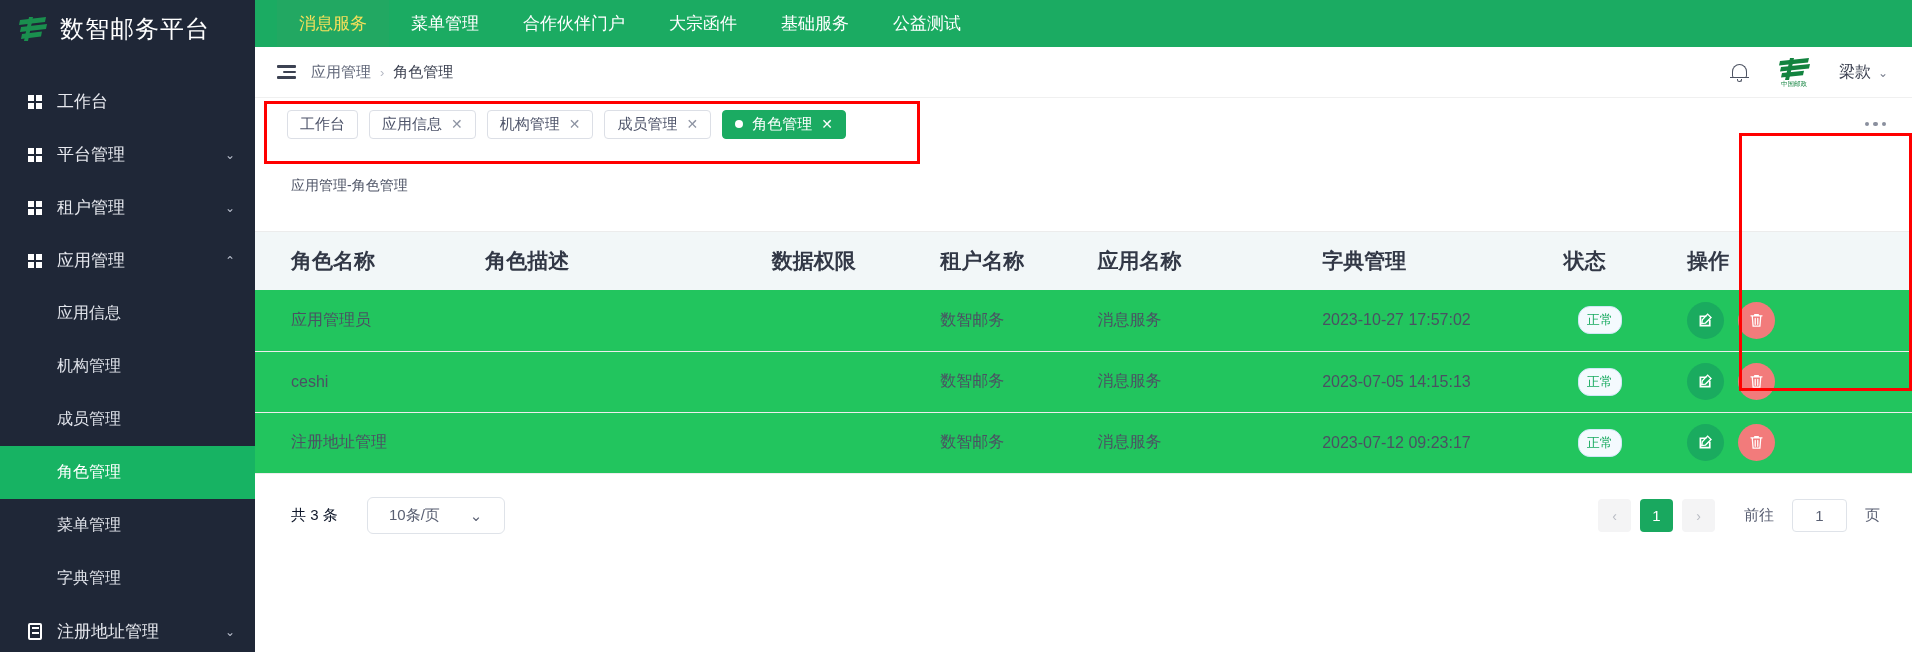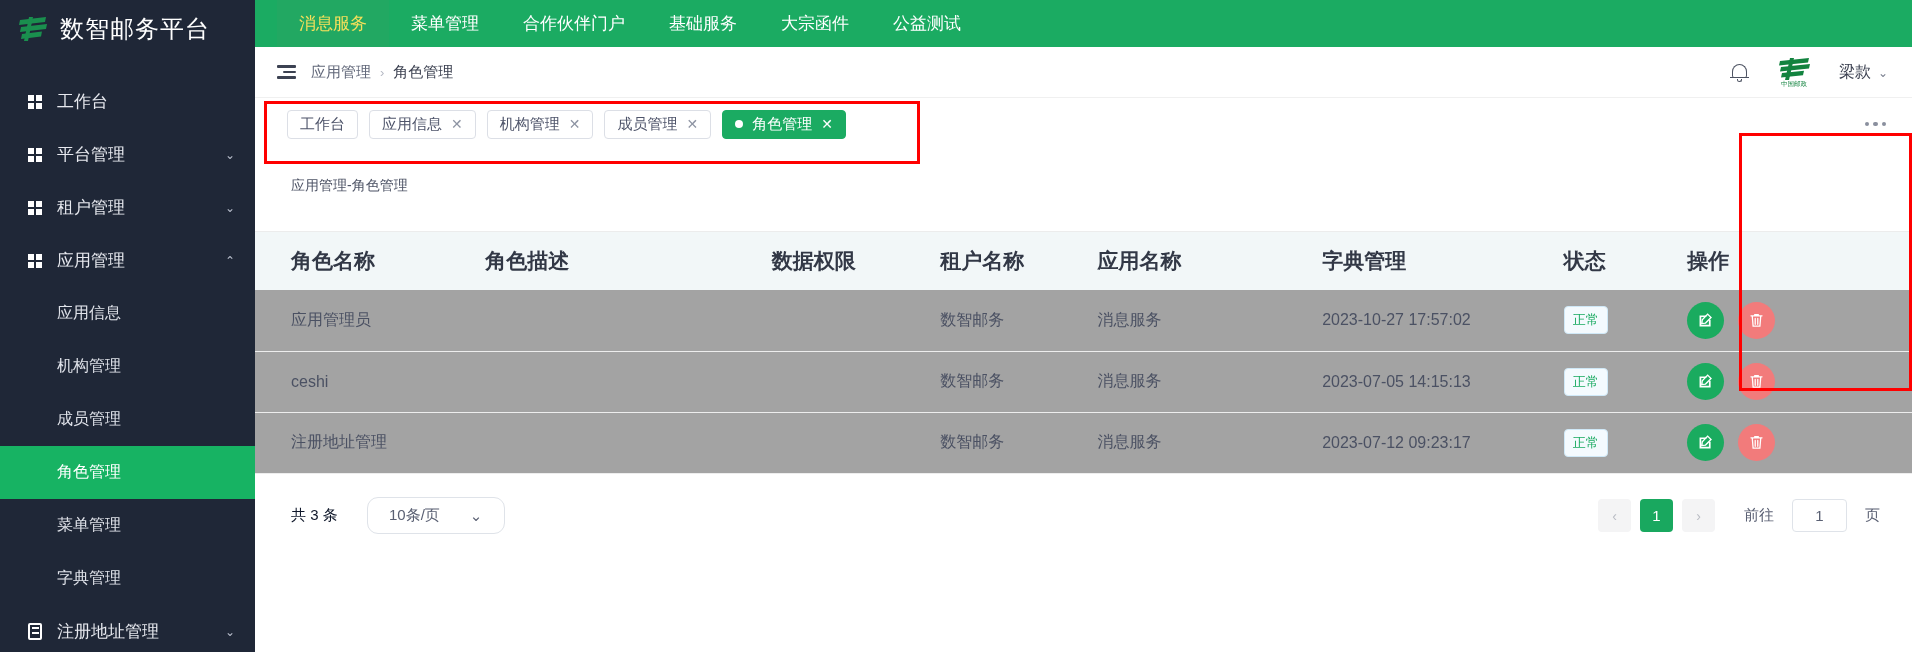--- a/index.html
+++ b/index.html
@@ -99,37 +99,37 @@
   .page-title { font-size: 14px; color: #4d5365; padding: 27px 0 0 36px; }
   .divider { height: 1px; background: #ececec; margin-top: 36px; }
 
   table.grid { width: 100%; border-collapse: collapse; table-layout: fixed; }
   table.grid th {
     background: #f2f7f8; font-size: 21px; color: #323846; font-weight: bold;
     text-align: left; height: 58px; padding: 0 10px 0 0;
   }
   table.grid td {
     font-size: 16px; color: #4b5163; height: 61px; padding: 0 10px 0 0;
-    border-bottom: 1px solid #ededed; background: #a3a3a3;
+    border-bottom: 1px solid #ededed; background: #22c55e;
   }
   table.grid th:first-child, table.grid td:first-child { padding-left: 36px; }
   .badge {
     display: inline-block; border: 1px solid #cfe8f7; background: #f4fafe;
-    color: #1bab62; font-size: 13px; border-radius: 4px; padding: 4px 8px;
+    color: #1bab62; font-size: 13px; border-radius: 12px; padding: 4px 8px; margin-left: 14px;
   }
   .act { display: flex; gap: 14px; align-items: center; }
   .abtn { width: 37px; height: 37px; border-radius: 50%; display:flex; align-items:center; justify-content:center; cursor:pointer; }
   .abtn.edit { background: #1aab5f; }
   .abtn.del  { background: #f27b7b; }
 
   
   .pager { height: 84px; display: flex; align-items: center; padding: 0 32px 0 36px; }
   .total { font-size: 15px; color: #0f172a; margin-right: 29px; }
   .select {
-    width: 138px; height: 37px; border: 1px solid #dfe3e9; border-radius: 11px;
+    width: 138px; height: 37px; border: 1px solid #dfe3e9; border-radius: 6px;
     display: flex; align-items: center; justify-content: center; gap: 30px;
     font-size: 15px; color: #5a6073; cursor: pointer; background:#fff;
   }
   .pager-right { margin-left: auto; display: flex; align-items: center; gap: 9px; }
   .pbtn {
     min-width: 33px; height: 33px; border-radius: 4px; background: #f4f4f5;
     display: flex; align-items: center; justify-content: center;
     font-size: 14px; color: #b9bcc4; cursor: pointer; padding: 0 9px;
   }
   .pbtn.num { background: #19a85f; color: #ffffff; font-size: 15px; }
@@ -254,24 +254,24 @@
       <div class="topnav-item active">
         <span>消息服务</span>
       </div>
       <div class="topnav-item">
         <span>菜单管理</span>
       </div>
       <div class="topnav-item">
         <span>合作伙伴门户</span>
       </div>
       <div class="topnav-item">
+        <span>大宗函件</span>
+      </div>
+      <div class="topnav-item">
         <span>基础服务</span>
-      </div>
-      <div class="topnav-item">
-        <span>大宗函件</span>
       </div>
       <div class="topnav-item">
         <span>公益测试</span>
       </div>
     </div>
 
     <div class="header">
       <span class="hamburger">
         <span></span>
           <span></span>

